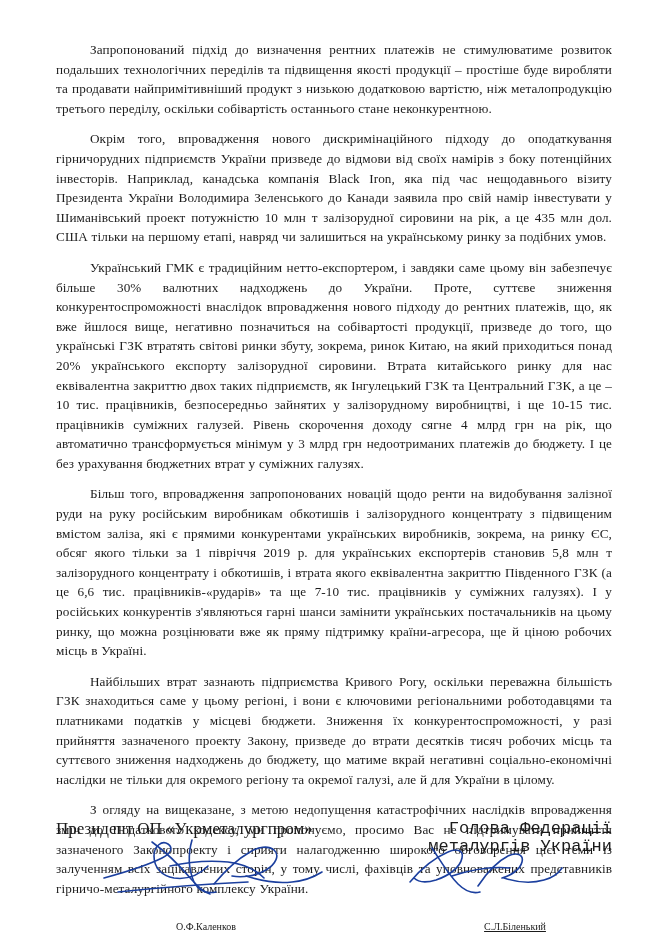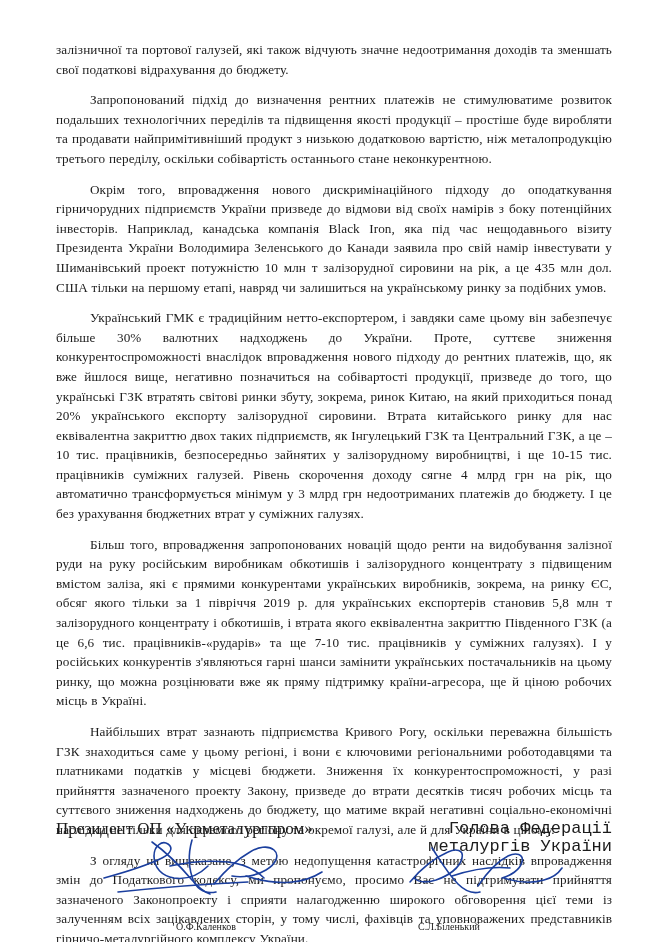--- a/index.html
+++ b/index.html
@@ -64,44 +64,44 @@
     margin-top: 62px;
   }
   .sign-left-name {
     width: 270px;
     text-align: center;
     padding-left: 30px;
     box-sizing: border-box;
   }
   .sign-right-name {
     width: 250px;
-    text-align: left;
+    text-align: center;
     padding-left: 56px;
     box-sizing: border-box;
+    text-decoration: underline;
   }
   .signature {
     position: absolute;
     pointer-events: none;
   }
   .sig-left {
     left: 40px;
     top: 12px;
   }
   .sig-right {
     left: 330px;
     top: 22px;
   }
 </style>
 </head>
 <body>
 
 <div class="page">
 
   <div class="doc-body">
-    <p class="para first">залізничної та портової галузей, які також відчують значне недоотримання доходів та зменшать свої податкові відрахування до бюджету.</p>
     <p class="para">Запропонований підхід до визначення рентних платежів не стимулюватиме розвиток подальших технологічних переділів та підвищення якості продукції – простіше буде виробляти та продавати найпримітивніший продукт з низькою додатковою вартістю, ніж металопродукцію третього переділу, оскільки собівартість останнього стане неконкурентною.</p>
     <p class="para">Окрім того, впровадження нового дискримінаційного підходу до оподаткування гірничорудних підприємств України призведе до відмови від своїх намірів з боку потенційних інвесторів. Наприклад, канадська компанія Black Iron, яка під час нещодавнього візиту Президента України Володимира Зеленського до Канади заявила про свій намір інвестувати у Шиманівський проект потужністю 10 млн т залізорудної сировини на рік, а це 435 млн дол. США тільки на першому етапі, навряд чи залишиться на українському ринку за подібних умов.</p>
     <p class="para">Український ГМК є традиційним нетто-експортером, і завдяки саме цьому він забезпечує більше 30% валютних надходжень до України. Проте, суттєве зниження конкурентоспроможності внаслідок впровадження нового підходу до рентних платежів, що, як вже йшлося вище, негативно позначиться на собівартості продукції, призведе до того, що українські ГЗК втратять світові ринки збуту, зокрема, ринок Китаю, на який приходиться понад 20% українського експорту залізорудної сировини. Втрата китайського ринку для нас еквівалентна закриттю двох таких підприємств, як Інгулецький ГЗК та Центральний ГЗК, а це – 10 тис. працівників, безпосередньо зайнятих у залізорудному виробництві, і ще 10-15 тис. працівників суміжних галузей. Рівень скорочення доходу сягне 4 млрд грн на рік, що автоматично трансформується мінімум у 3 млрд грн недоотриманих платежів до бюджету. І це без урахування бюджетних втрат у суміжних галузях.</p>
     <p class="para">Більш того, впровадження запропонованих новацій щодо ренти на видобування залізної руди на руку російським виробникам обкотишів і залізорудного концентрату з підвищеним вмістом заліза, які є прямими конкурентами українських виробників, зокрема, на ринку ЄС, обсяг якого тільки за 1 півріччя 2019 р. для українських експортерів становив 5,8 млн т залізорудного концентрату і обкотишів, і втрата якого еквівалентна закриттю Південного ГЗК (а це 6,6 тис. працівників-«рударів» та ще 7-10 тис. працівників у суміжних галузях). І у російських конкурентів з'являються гарні шанси замінити українських постачальників на цьому ринку, що можна розцінювати вже як пряму підтримку країни-агресора, ще й ціною робочих місць в Україні.</p>
     <p class="para">Найбільших втрат зазнають підприємства Кривого Рогу, оскільки переважна більшість ГЗК знаходиться саме у цьому регіоні, і вони є ключовими регіональними роботодавцями та платниками податків у місцеві бюджети. Зниження їх конкурентоспроможності, у разі прийняття зазначеного проекту Закону, призведе до втрати десятків тисяч робочих місць та суттєвого зниження надходжень до бюджету, що матиме вкрай негативні соціально-економічні наслідки не тільки для окремого регіону та окремої галузі, але й для України в цілому.</p>
     <p class="para">З огляду на вищеказане, з метою недопущення катастрофічних наслідків впровадження змін до Податкового кодексу, ми пропонуємо, просимо Вас не підтримувати прийняття зазначеного Законопроекту і сприяти налагодженню широкого обговорення цієї теми із залученням всіх зацікавлених сторін, у тому числі, фахівців та уповноважених представників гірничо-металургійного комплексу України.</p>
 
   </div>
 
   <div class="sign-block">

